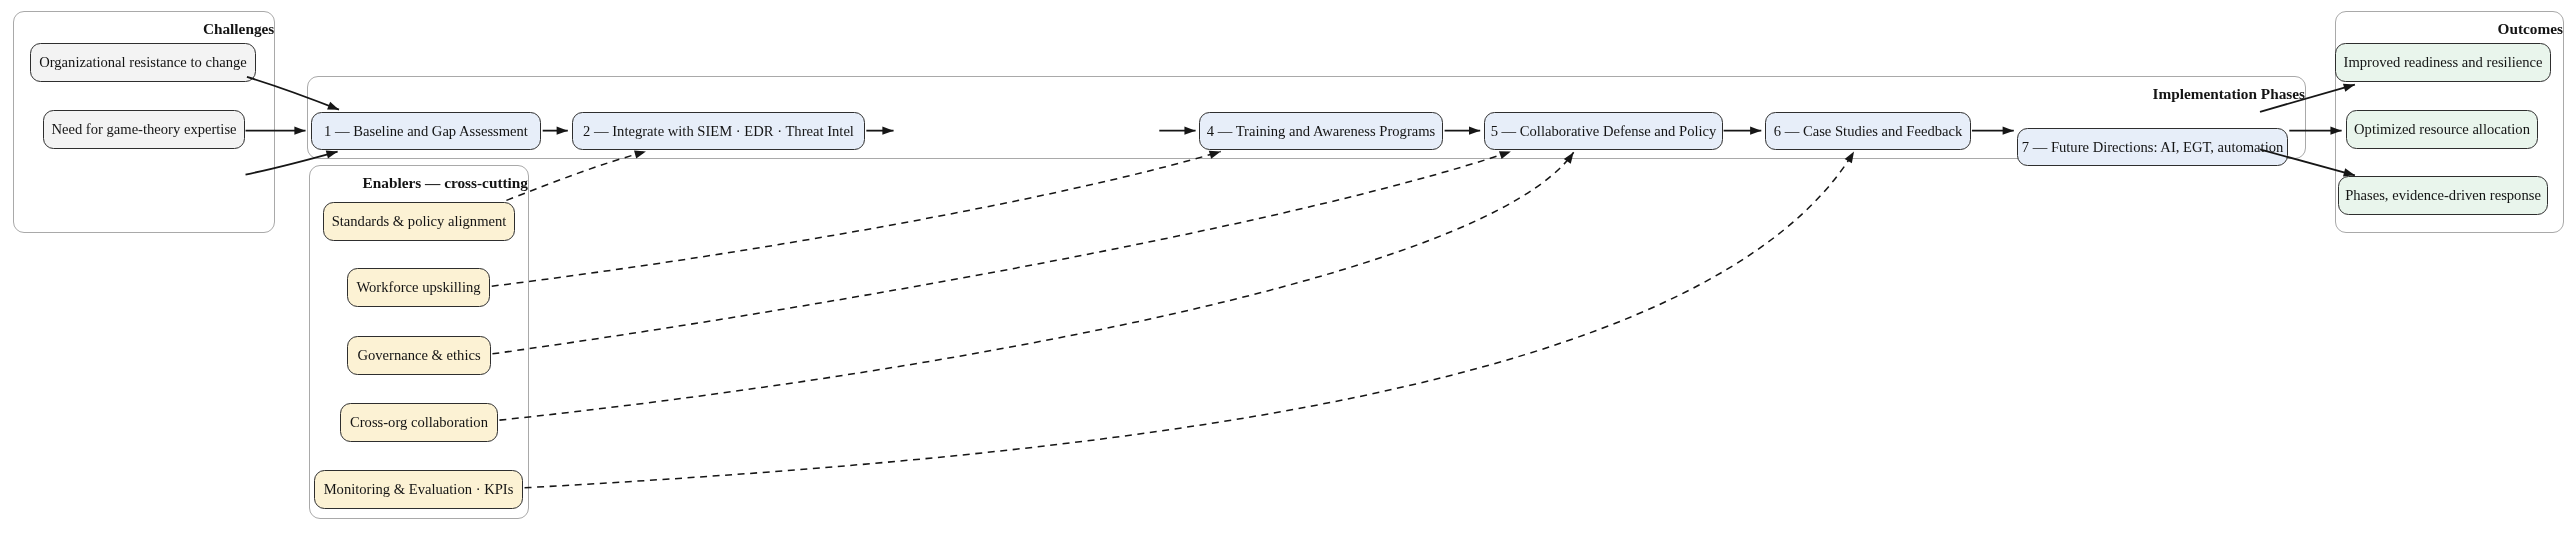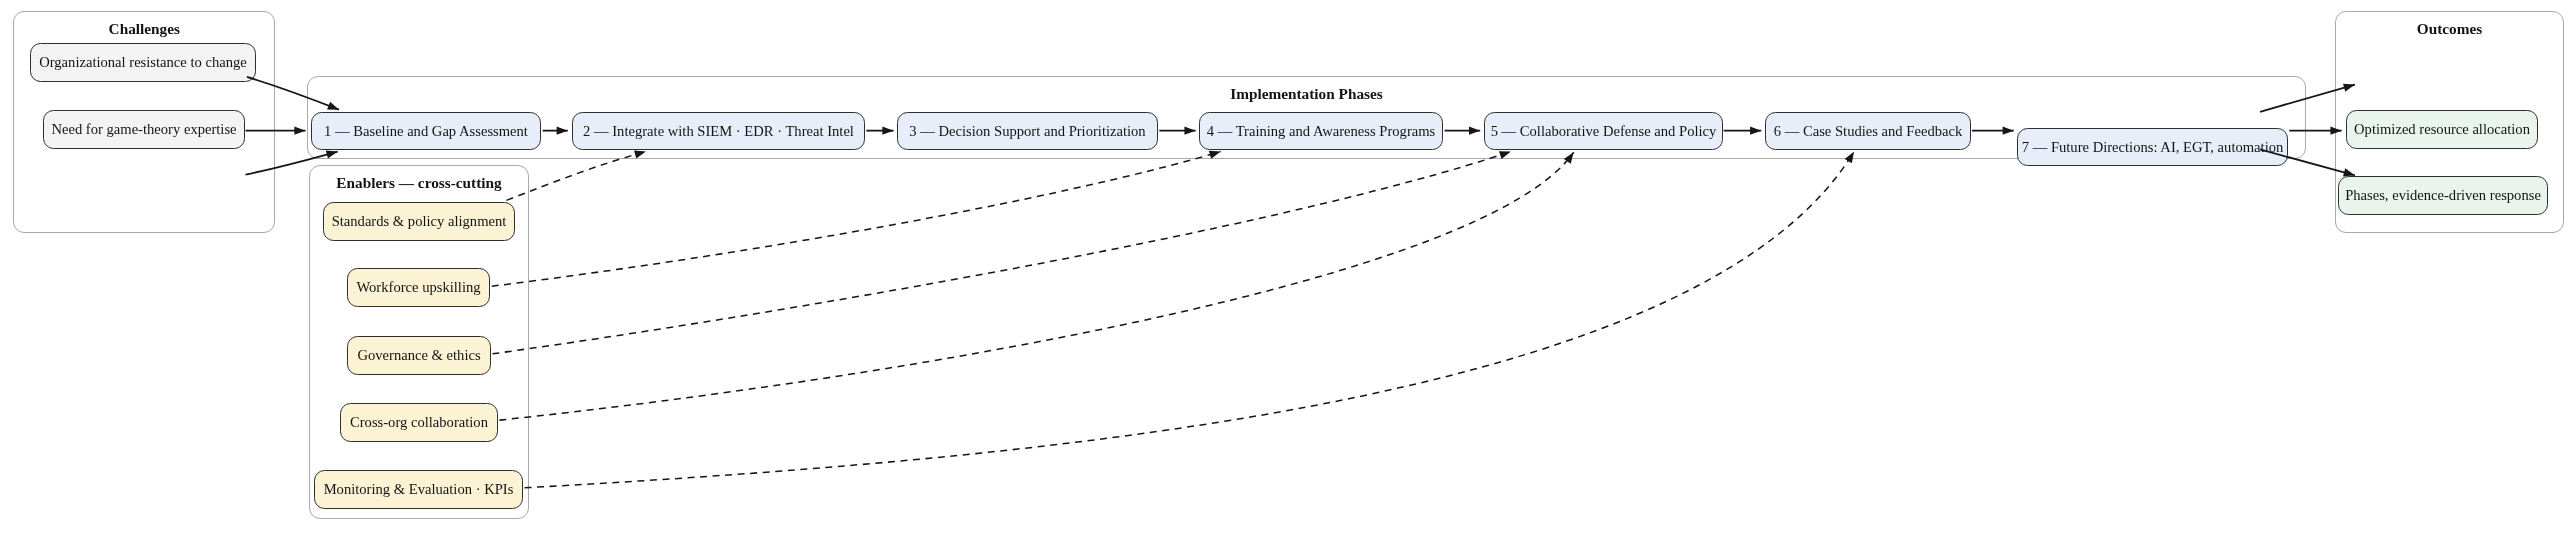--- a/index.html
+++ b/index.html
@@ -14,21 +14,21 @@
   .cluster{
     position:absolute;
     border:1.4px solid var(--cluster-border,#a9a9a9);
     border-radius:11px;
     background:#ffffff;
     box-sizing:border-box;
   }
   .cluster-title{
     position:absolute;
     top:8.4px;left:0;right:0;
-    text-align:center;
+    text-align:right;
     font-size:15.3px;
     font-weight:bold;
     white-space:nowrap;
   }
   .node{
     position:absolute;
     display:flex;
     align-items:center;
     justify-content:center;
     border:1.4px solid var(--node-border,#2e2e2e);
@@ -79,32 +79,32 @@
 
   <section class="cluster" style="left:2335px;top:11px;width:229px;height:222px">
     <div class="cluster-title">Outcomes</div>
   </section>
 
   <div class="node challenge" style="left:30px;top:43px;width:226px;height:39px">Organizational resistance to change</div>
   <div class="node challenge" style="left:43px;top:110px;width:202px;height:39px">Need for game-theory expertise</div>
 
   <div class="node phase" style="left:311px;top:112px;width:230px;height:38px">1 — Baseline and Gap Assessment</div>
   <div class="node phase" style="left:572px;top:112px;width:293px;height:38px">2 — Integrate with SIEM · EDR · Threat Intel</div>
-  <div class="node phase" style="left:897px;top:112px;width:261px;height:38px">3 — Decision Support and Prioritization</div>
   <div class="node phase" style="left:1199px;top:112px;width:244px;height:38px">4 — Training and Awareness Programs</div>
   <div class="node phase" style="left:1484px;top:112px;width:239px;height:38px">5 — Collaborative Defense and Policy</div>
   <div class="node phase" style="left:1765px;top:112px;width:206px;height:38px">6 — Case Studies and Feedback</div>
   <div class="node phase" style="left:2017px;top:128px;width:271px;height:38px">7 — Future Directions: AI, EGT, automation</div>
 
   <div class="node enabler" style="left:323px;top:202px;width:192px;height:39px">Standards &amp; policy alignment</div>
   <div class="node enabler" style="left:347px;top:336px;width:144px;height:39px">Governance &amp; ethics</div>
   <div class="node enabler" style="left:347px;top:268px;width:143px;height:39px">Workforce upskilling</div>
   <div class="node enabler" style="left:340px;top:403px;width:158px;height:39px">Cross-org collaboration</div>
   <div class="node enabler" style="left:314px;top:470px;width:209px;height:39px">Monitoring &amp; Evaluation · KPIs</div>
 
+  <div class="node outcome" style="left:2335px;top:43px;width:216px;height:39px">Improved readiness and resilience</div>
   <div class="node outcome" style="left:2346px;top:110px;width:192px;height:39px">Optimized resource allocation</div>
   <div class="node outcome" style="left:2338px;top:176px;width:210px;height:39px">Phases, evidence-driven response</div>
 
   <svg class="edges" id="edges-svg" viewBox="0 0 3693 775" xmlns="http://www.w3.org/2000/svg">
     <defs>
       <marker id="arrowhead" viewBox="0 0 18 14" markerWidth="18" markerHeight="14" refX="17" refY="7" orient="auto" markerUnits="userSpaceOnUse">
         <path d="M1,1 L17,7 L1,13 Z" fill="#161616"></path>
       </marker>
     </defs>
   <path d="M354,110 C400,124 448,142 486,157" class="solid" marker-end="url(#arrowhead)"></path>

